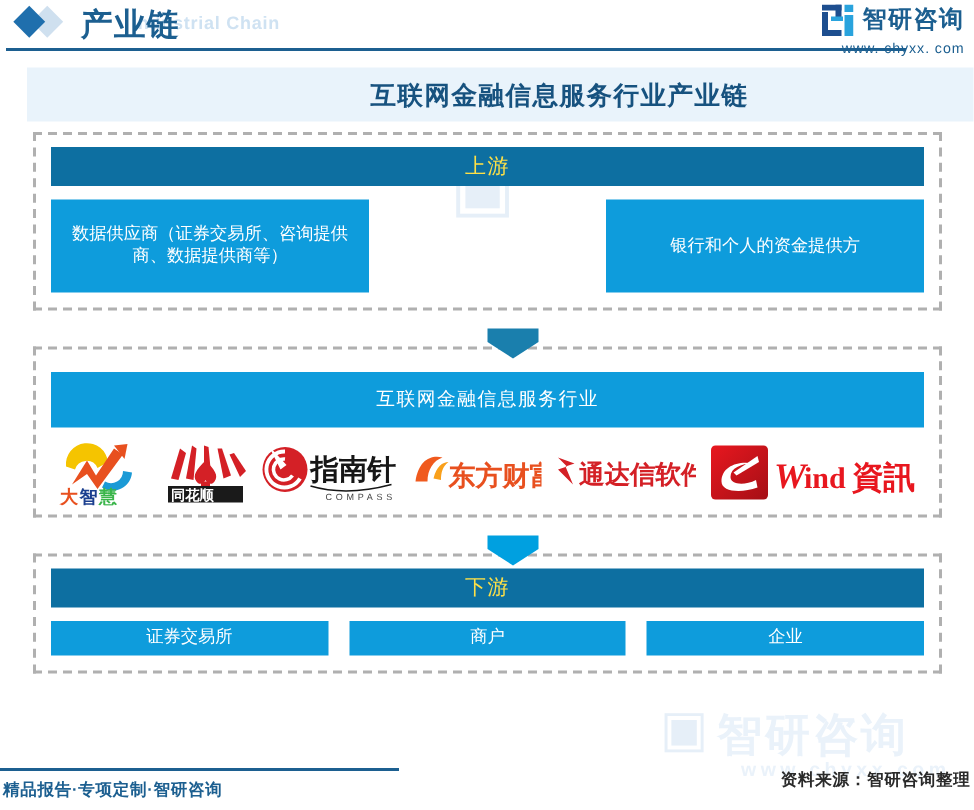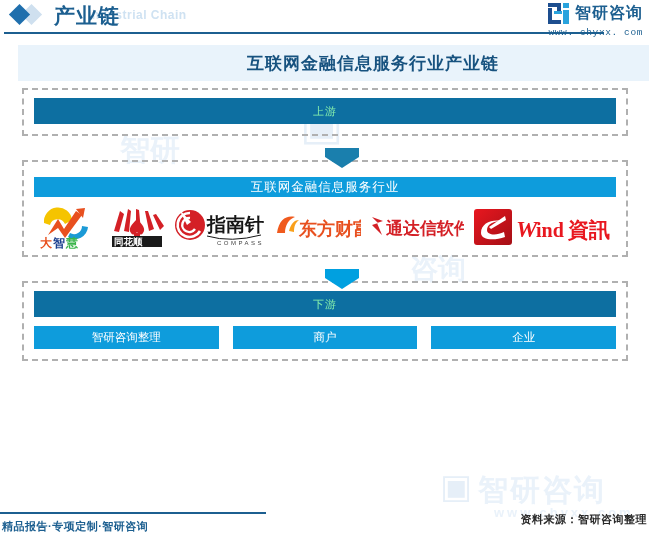--- a/index.html
+++ b/index.html
@@ -21,38 +21,38 @@
   .d1{position:absolute;left:16px;top:1px;width:15px;height:15px;background:#cfe0ef;transform:rotate(45deg);}
   .d2{position:absolute;left:4px;top:1px;width:15px;height:15px;background:#1f6fad;transform:rotate(45deg);}
   .hdr-cn{position:absolute;left:54px;top:2px;font-size:21px;font-weight:bold;color:#1c5f90;letter-spacing:1px;z-index:2;}
   .hdr-en{position:absolute;left:88px;top:8px;font-size:12px;font-weight:bold;color:#cfe2f2;letter-spacing:0.5px;z-index:1;}
   .hdr-rule{position:absolute;left:4px;top:32px;width:600px;height:2px;background:#1c5f90;}
 
   .brand{position:absolute;right:6px;top:3px;text-align:right;}
   .brand-row{display:flex;align-items:center;justify-content:flex-end;gap:6px;}
   .brand-mark{width:21px;height:21px;position:relative;}
   .brand-name{font-size:16px;font-weight:bold;color:#1c5f90;letter-spacing:1px;}
-  .brand-url{font-size:9.5px;color:#1c5f90;font-family:Liberation Mono, monospace;letter-spacing:0.6px;margin-top:3px;}
+  .brand-url{font-size:9.5px;color:#1c5f90;font-family:Liberation Sans, sans-serif;letter-spacing:0.6px;margin-top:3px;}
 
   
   .title-band{position:absolute;left:18px;top:45px;width:614px;height:36px;background:#e9f3fb;z-index:2;
               display:flex;align-items:center;justify-content:center;padding-left:48px;}
   .title-band span{font-size:17px;font-weight:bold;color:#17527f;letter-spacing:1px;
                    font-family:"Liberation Serif","DejaVu Serif",serif;}
 
   
   .chain{position:absolute;left:22px;top:88px;width:606px;z-index:2;}
   .stage{border:2px dashed #b0b0b0;padding:8px 10px 10px 10px;box-sizing:border-box;background:transparent;}
-  .stage-hdr{background:#0d6fa1;color:#86efac;height:26px;display:flex;align-items:center;justify-content:center;
-             font-size:11px;letter-spacing:1px;}
+  .stage-hdr{background:#0d6fa1;color:#fde047;height:26px;display:flex;align-items:center;justify-content:center;
+             font-size:14px;letter-spacing:1px;}
   .row{display:flex;gap:12px;margin-top:9px;}
   .cell{background:#0e9cdc;color:#fff;display:flex;align-items:center;justify-content:center;text-align:center;
         font-size:11.5px;line-height:15px;padding:4px 6px;box-sizing:border-box;}
 
-  .band-sub{background:#0e9cdc;color:#fff;height:20px;display:flex;align-items:center;justify-content:center;
+  .band-sub{background:#0e9cdc;color:#fff;height:37px;display:flex;align-items:center;justify-content:center;
             font-size:12.5px;letter-spacing:1px;margin-top:7px;}
 
   .logos{display:flex;align-items:center;justify-content:space-between;margin-top:8px;padding:0 4px;height:44px;}
   .logo{display:flex;align-items:flex-end;justify-content:center;height:44px;}
 
   
   .arrow-wrap{height:24px;display:flex;align-items:center;justify-content:center;}
   .arrow{width:0;height:0;}
   .arrow-stem{width:34px;height:9px;}
   .arrow-head{width:0;height:0;border-left:17px solid transparent;border-right:17px solid transparent;}
@@ -104,20 +104,25 @@
 </div>
 
 <div class="title-band">
   <span>互联网金融信息服务行业产业链</span>
 </div>
 
 <div class="chain">
 
   <div class="stage">
     <div class="stage-hdr">上游</div>
+    <div class="row">
+      <div class="cell" style="flex:0 0 212px;height:62px;">数据供应商（证券交易所、咨询提供商、数据提供商等）</div>
+      <div style="flex:1 1 auto;"></div>
+      <div class="cell" style="flex:0 0 212px;height:62px;">银行和个人的资金提供方</div>
+    </div>
   </div>
 
   <div class="arrow-wrap">
     <div class="arrow">
       <div class="arrow-stem" style="background:#1a7fad;margin:0 auto;"></div>
       <div class="arrow-head" style="border-top:11px solid #1a7fad;"></div>
     </div>
   </div>
 
   <div class="stage" style="padding-bottom:6px;">
@@ -203,21 +208,21 @@
   <div class="arrow-wrap">
     <div class="arrow">
       <div class="arrow-stem" style="background:#00a0e0;margin:0 auto;"></div>
       <div class="arrow-head" style="border-top:11px solid #00a0e0;"></div>
     </div>
   </div>
 
   <div class="stage">
     <div class="stage-hdr">下游</div>
     <div class="row" style="gap:14px;">
-      <div class="cell" style="flex:1 1 0;height:23px;">智研咨询整理</div>
+      <div class="cell" style="flex:1 1 0;height:23px;">证券交易所</div>
       <div class="cell" style="flex:1 1 0;height:23px;">商户</div>
       <div class="cell" style="flex:1 1 0;height:23px;text-align:center;">企业</div>
     </div>
   </div>
 
 </div>
 
 <div class="foot-rule"></div>
 <div class="foot-left">精品报告·专项定制·智研咨询</div>
 <div class="foot-right">资料来源：智研咨询整理</div>

